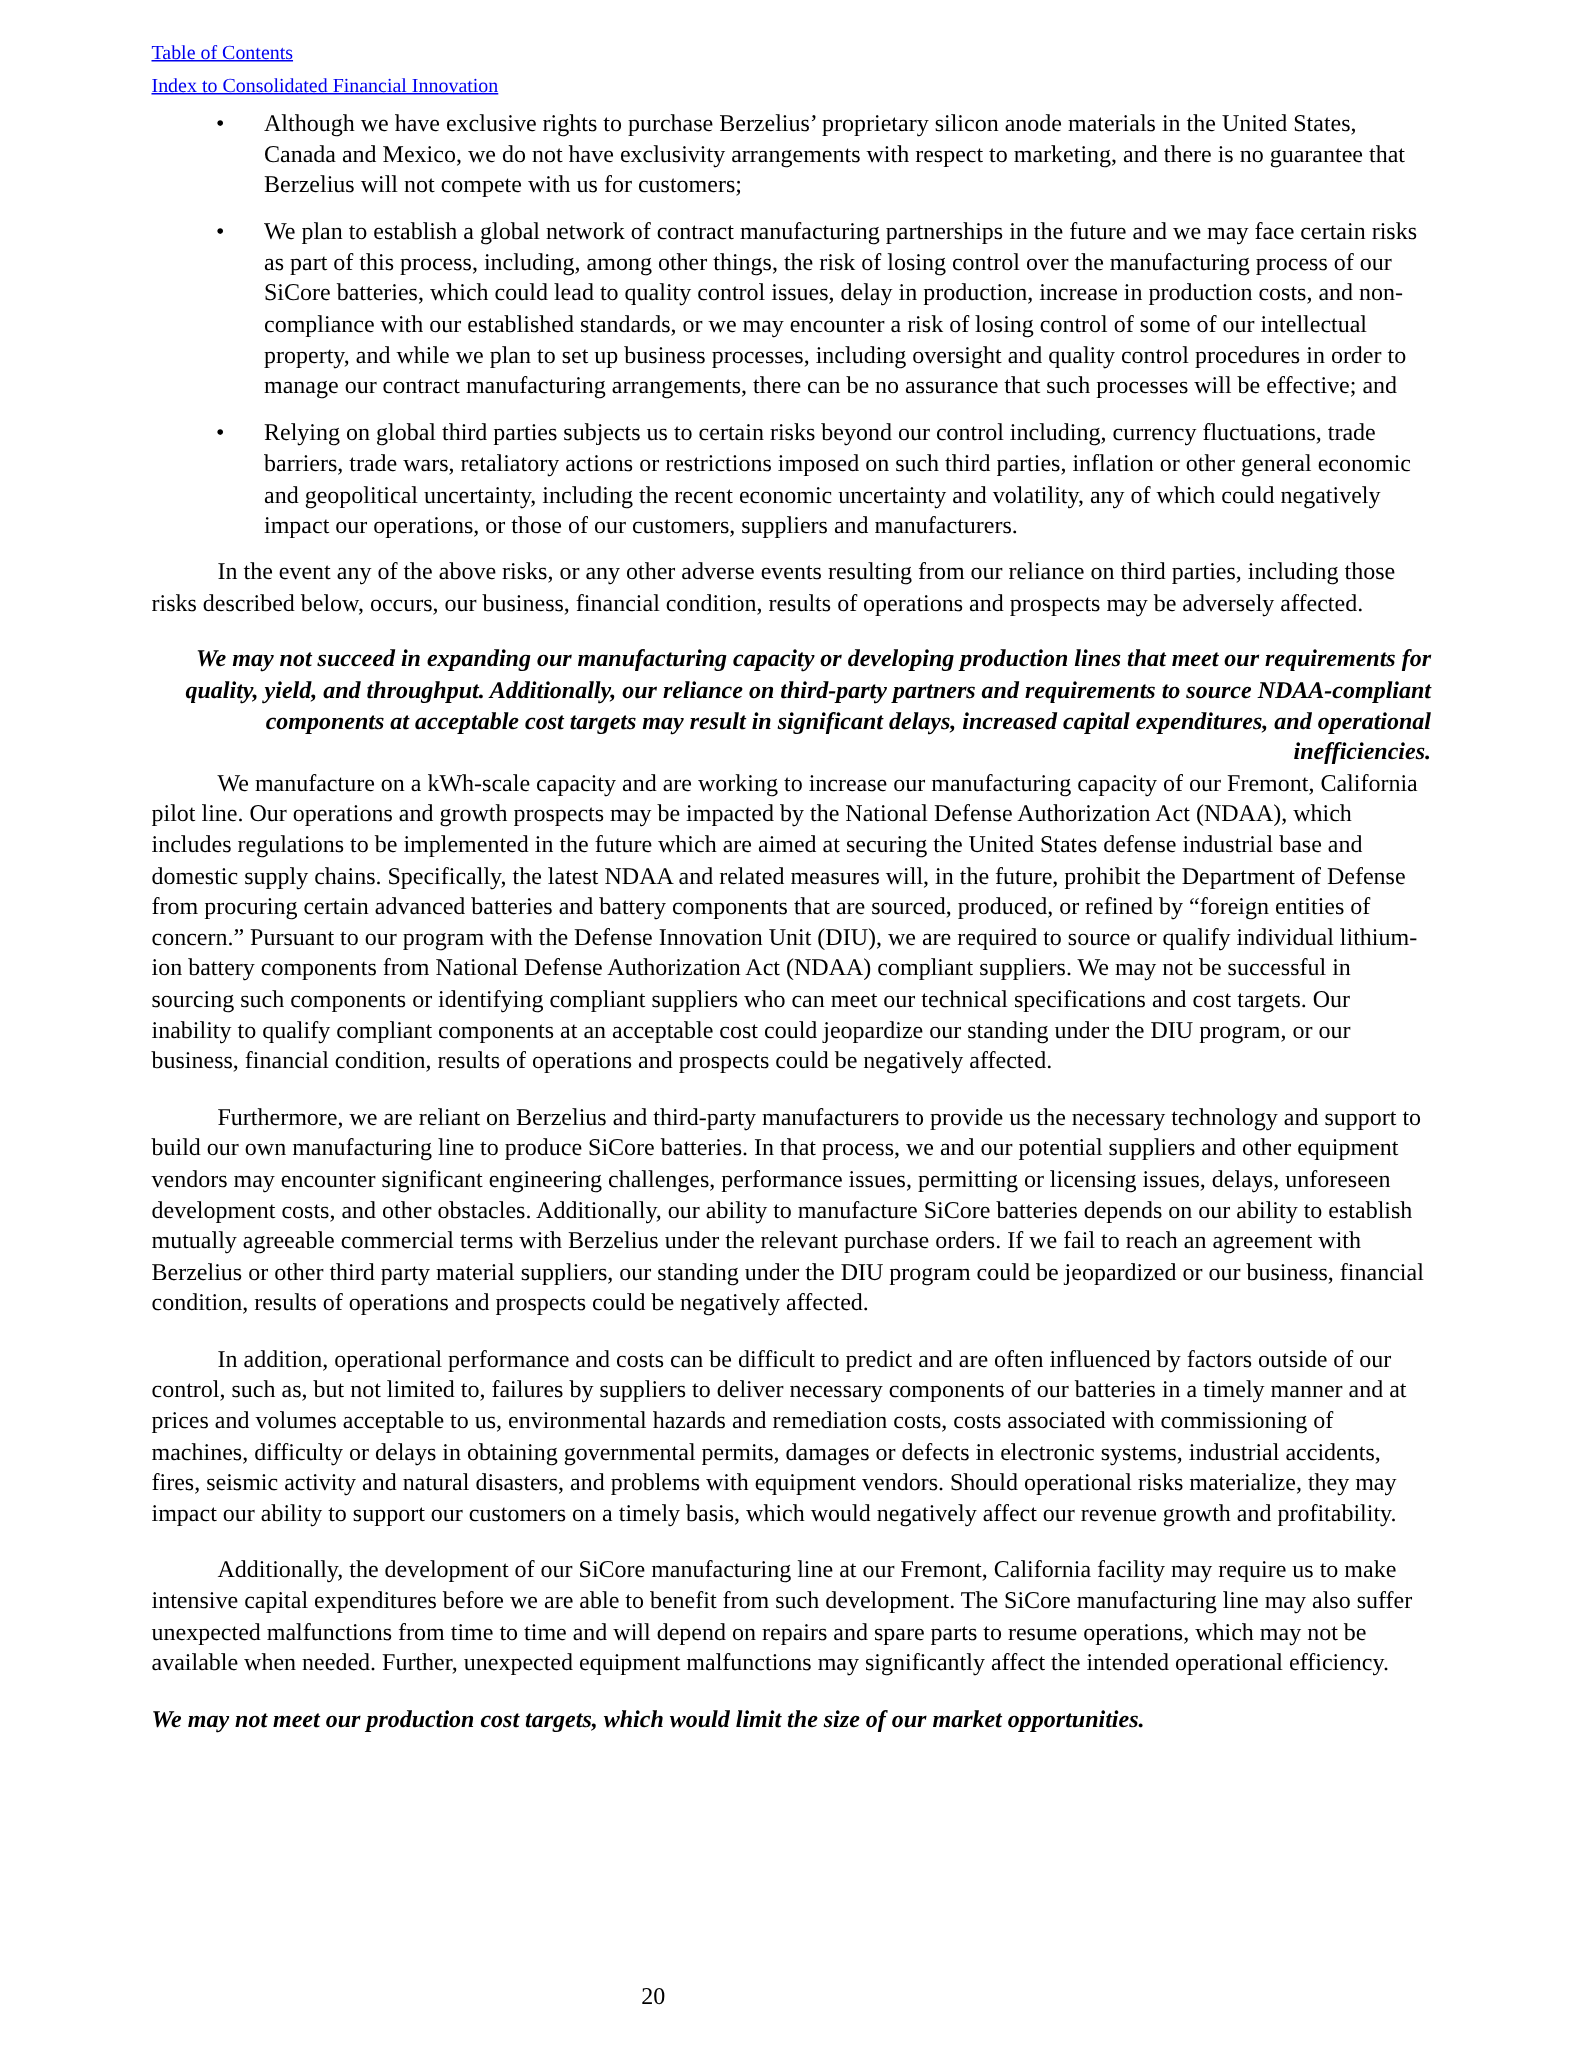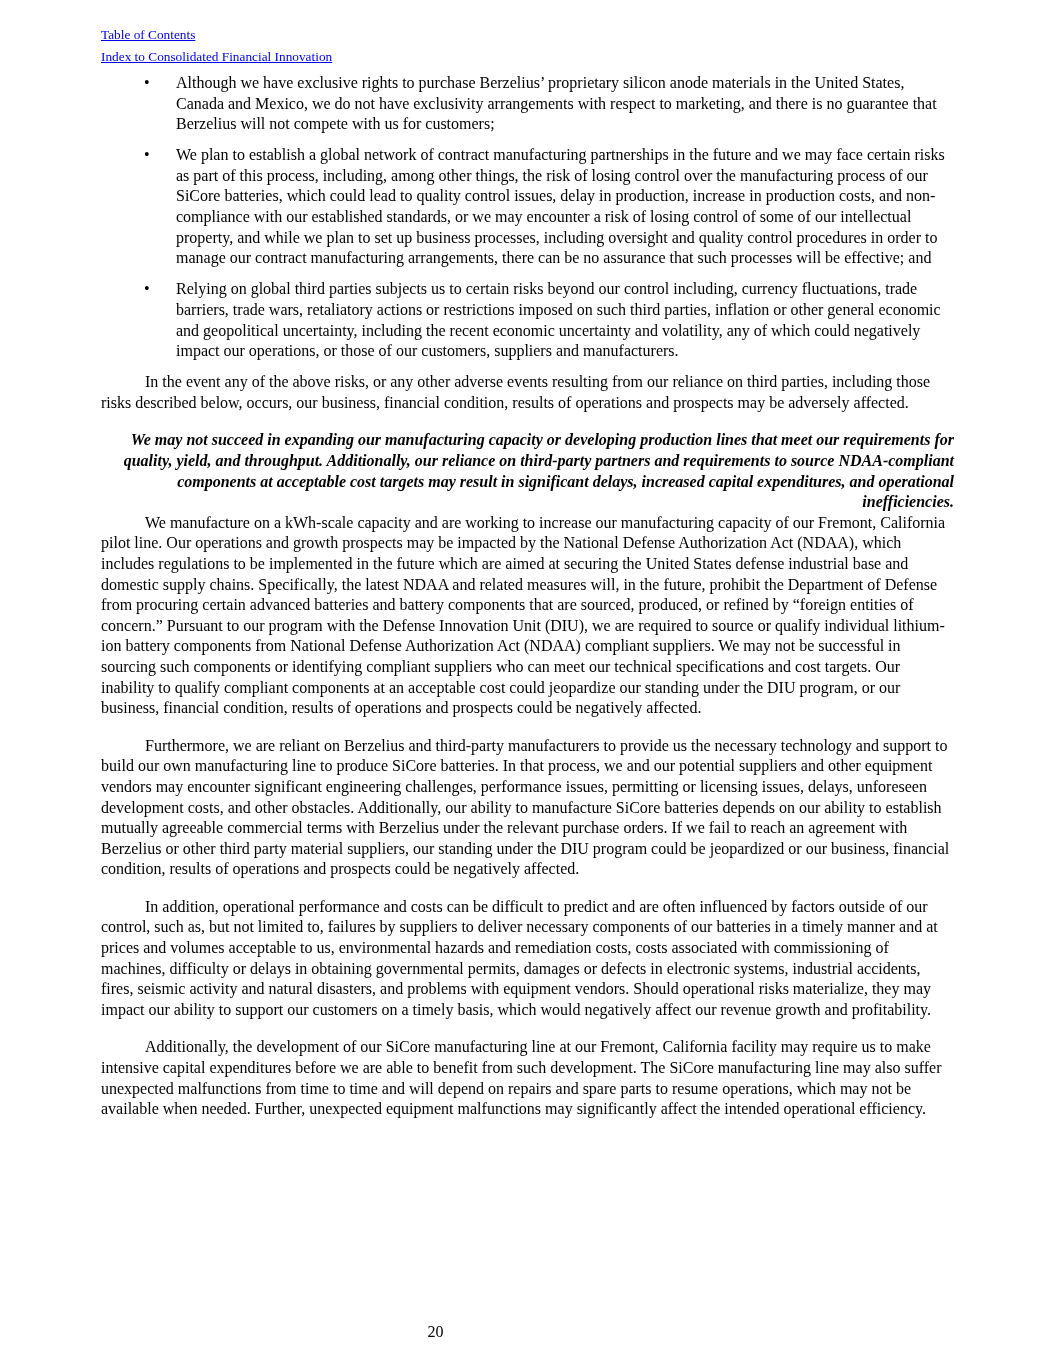--- a/index.html
+++ b/index.html
@@ -100,15 +100,16 @@
   <h3 class="risk-heading tight">We may not succeed in expanding our manufacturing capacity or developing production lines that meet our requirements for quality, yield, and throughput. Additionally, our reliance on third-party partners and requirements to source NDAA-compliant components at acceptable cost targets may result in significant delays, increased capital expenditures, and operational inefficiencies.</h3>
 
   <p>We manufacture on a kWh-scale capacity and are working to increase our manufacturing capacity of our Fremont, California pilot line. Our operations and growth prospects may be impacted by the National Defense Authorization Act (NDAA), which includes regulations to be implemented in the future which are aimed at securing the United States defense industrial base and domestic supply chains. Specifically, the latest NDAA and related measures will, in the future, prohibit the Department of Defense from procuring certain advanced batteries and battery components that are sourced, produced, or refined by “foreign entities of concern.” Pursuant to our program with the Defense Innovation Unit (DIU), we are required to source or qualify individual lithium-ion battery components from National Defense Authorization Act (NDAA) compliant suppliers. We may not be successful in sourcing such components or identifying compliant suppliers who can meet our technical specifications and cost targets. Our inability to qualify compliant components at an acceptable cost could jeopardize our standing under the DIU program, or our business, financial condition, results of operations and prospects could be negatively affected.</p>
 
   <p>Furthermore, we are reliant on Berzelius and third-party manufacturers to provide us the necessary technology and support to build our own manufacturing line to produce SiCore batteries. In that process, we and our potential suppliers and other equipment vendors may encounter significant engineering challenges, performance issues, permitting or licensing issues, delays, unforeseen development costs, and other obstacles. Additionally, our ability to manufacture SiCore batteries depends on our ability to establish mutually agreeable commercial terms with Berzelius under the relevant purchase orders. If we fail to reach an agreement with Berzelius or other third party material suppliers, our standing under the DIU program could be jeopardized or our business, financial condition, results of operations and prospects could be negatively affected.</p>
 
   <p>In addition, operational performance and costs can be difficult to predict and are often influenced by factors outside of our control, such as, but not limited to, failures by suppliers to deliver necessary components of our batteries in a timely manner and at prices and volumes acceptable to us, environmental hazards and remediation costs, costs associated with commissioning of machines, difficulty or delays in obtaining governmental permits, damages or defects in electronic systems, industrial accidents, fires, seismic activity and natural disasters, and problems with equipment vendors. Should operational risks materialize, they may impact our ability to support our customers on a timely basis, which would negatively affect our revenue growth and profitability.</p>
 
   <p>Additionally, the development of our SiCore manufacturing line at our Fremont, California facility may require us to make intensive capital expenditures before we are able to benefit from such development. The SiCore manufacturing line may also suffer unexpected malfunctions from time to time and will depend on repairs and spare parts to resume operations, which may not be available when needed. Further, unexpected equipment malfunctions may significantly affect the intended operational efficiency.</p>
 
+  <h3 class="risk-heading last">We may not meet our production cost targets, which would limit the size of our market opportunities.</h3>
 </div>
 
 <div class="page-number">20</div>
 
 </body></html>

